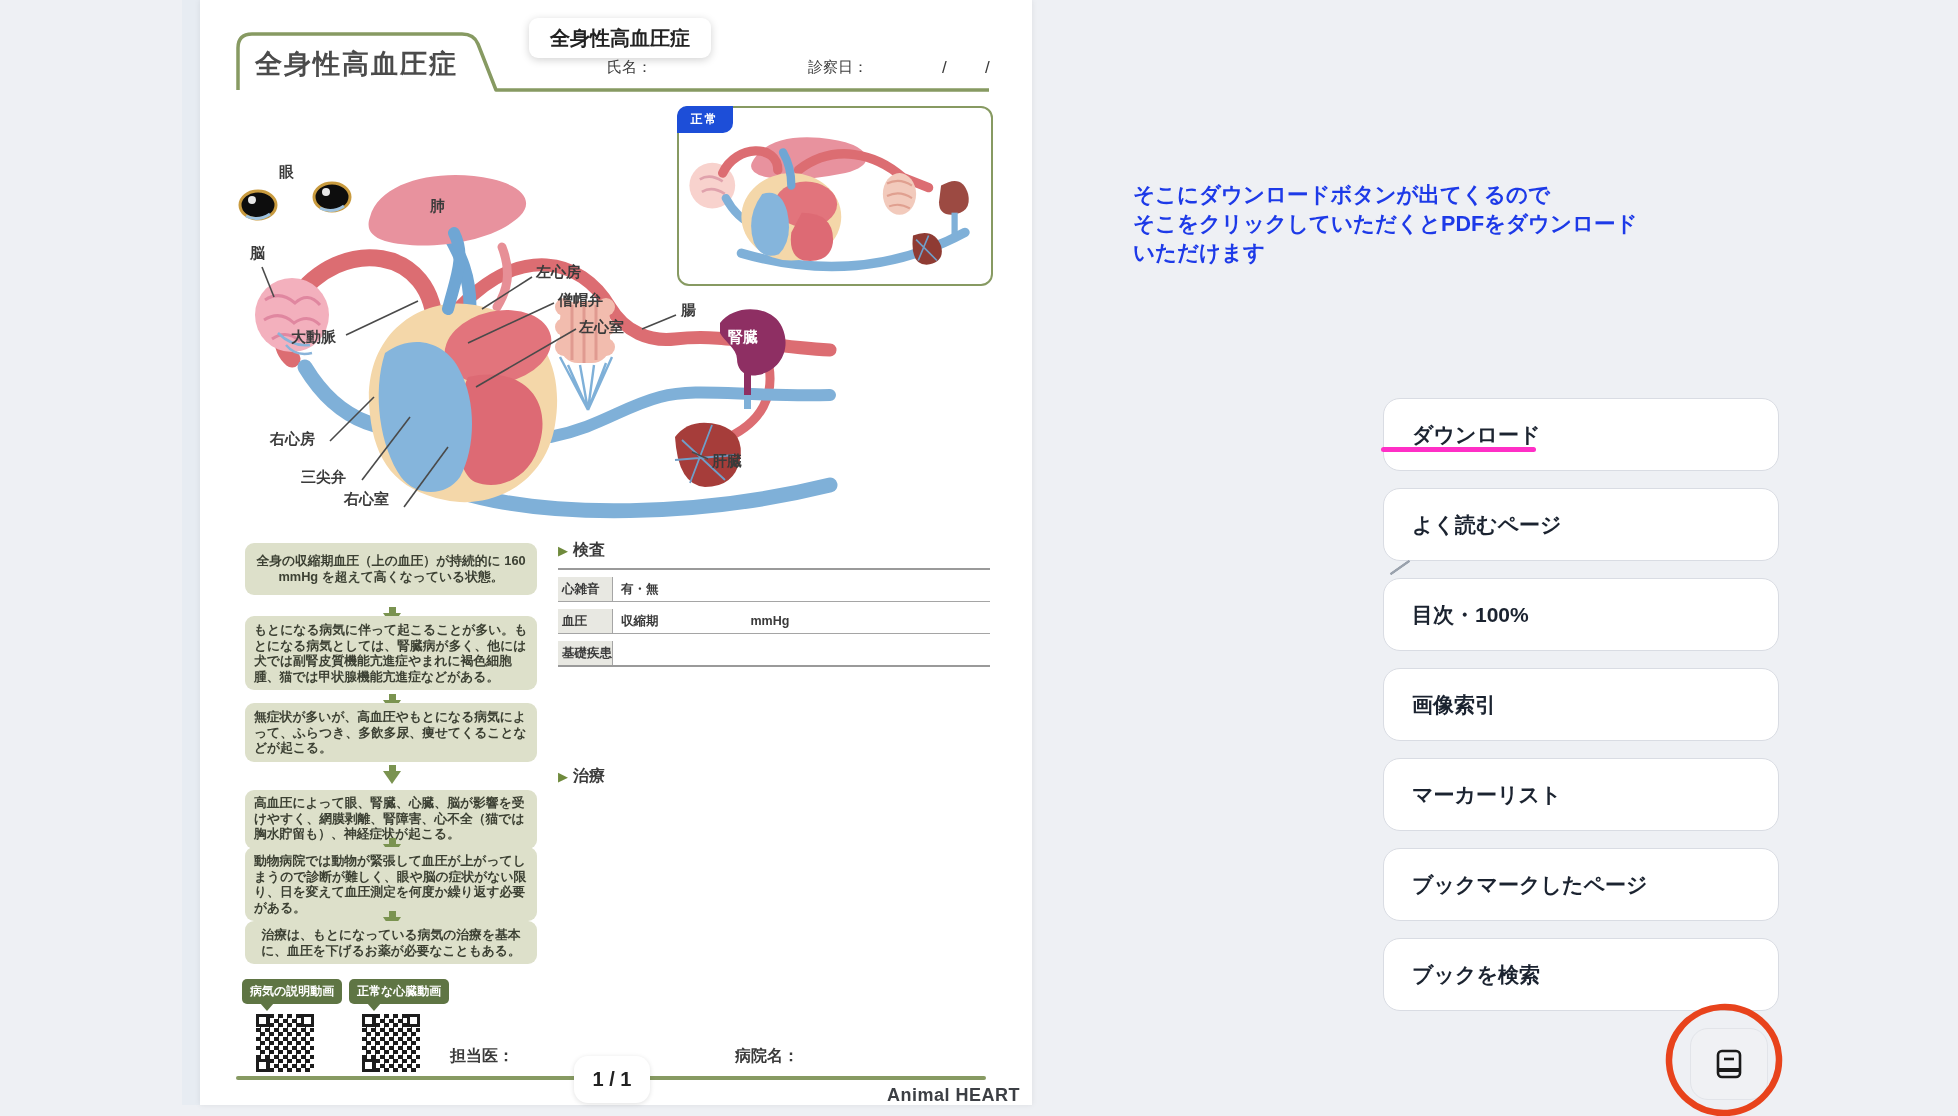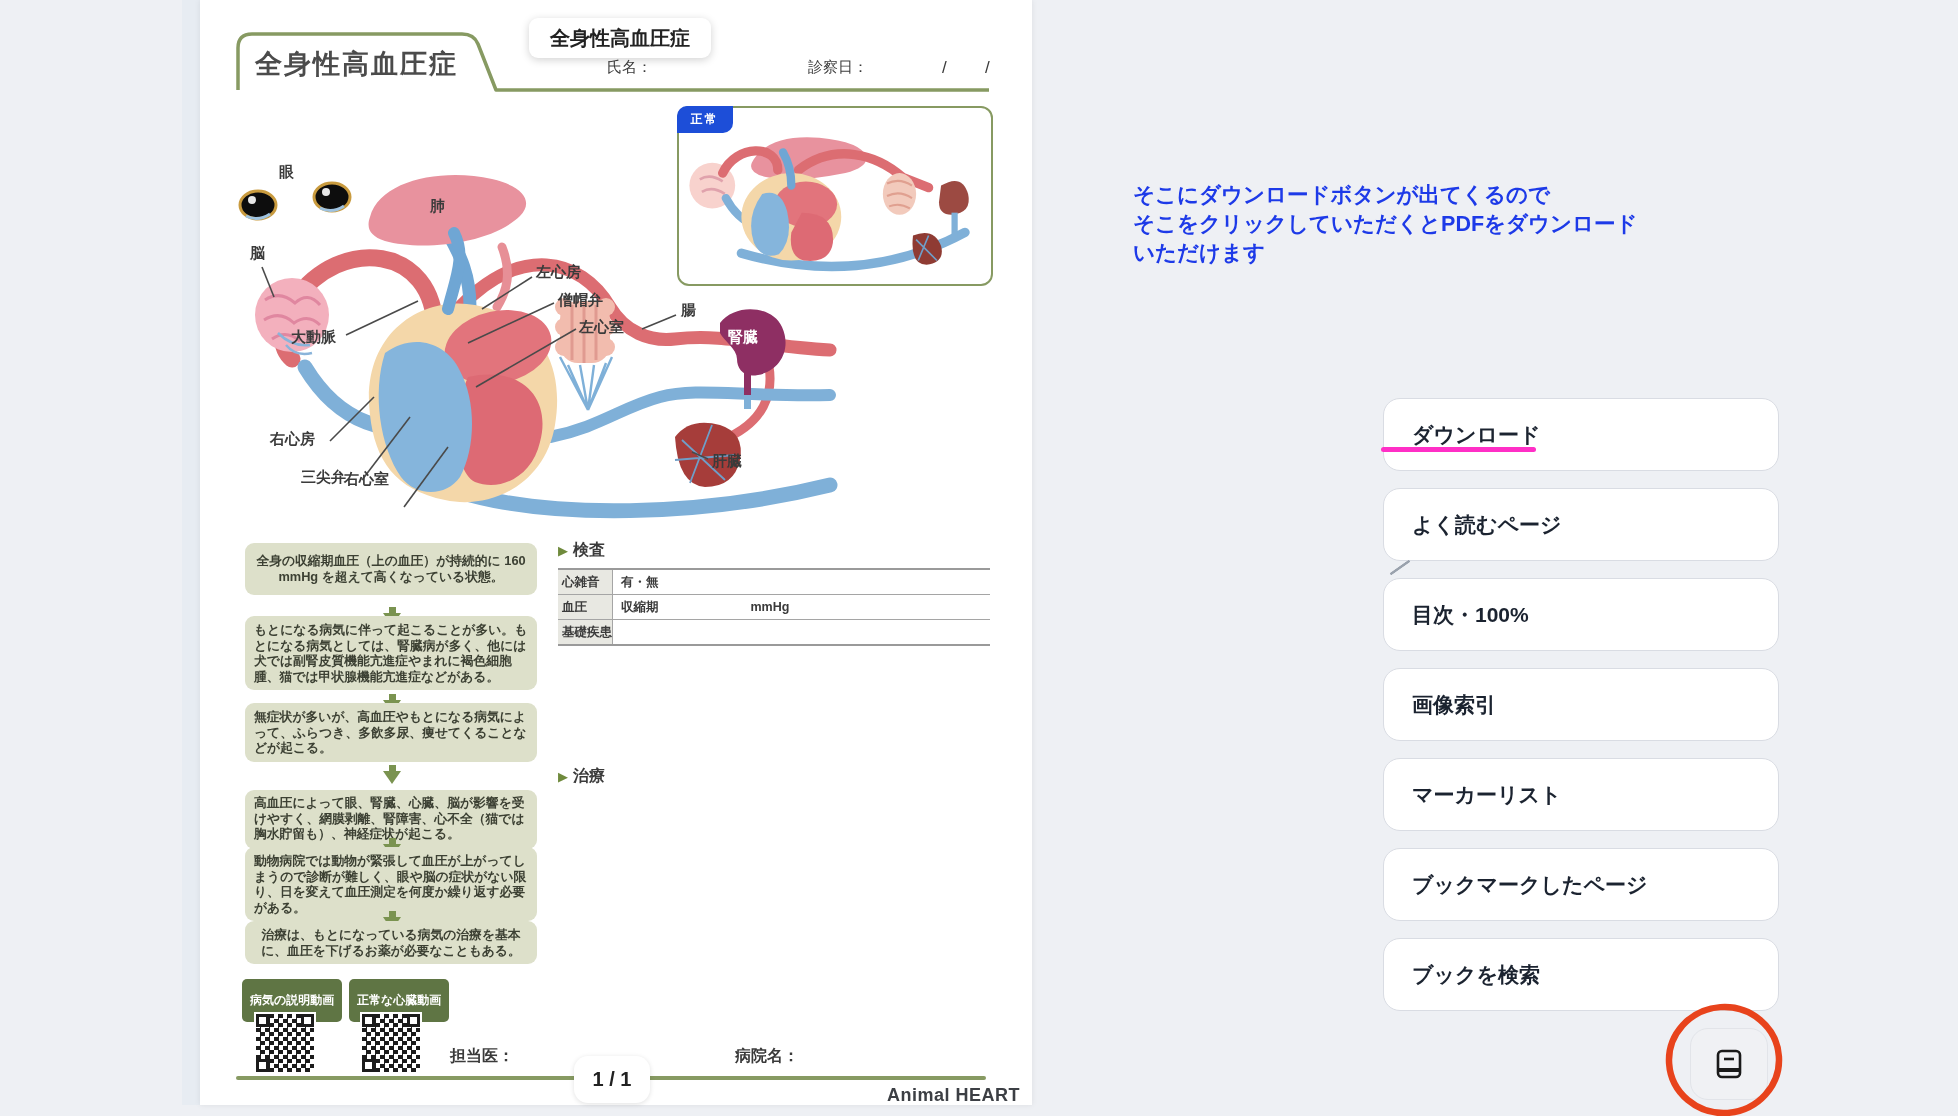--- a/index.html
+++ b/index.html
@@ -26,28 +26,28 @@
   
   .fbox{position:absolute;left:45px;width:292px;background:#dde0ca;border-radius:9px;color:#3c4033;
     font-size:12.8px;line-height:15.6px;padding:6px 9px;box-sizing:border-box;font-weight:600;}
   .fbox.center{text-align:center;}
   .farrow{position:absolute;left:183px;width:0;height:0;border-left:9px solid transparent;border-right:9px solid transparent;border-top:13px solid #7a9350;}
   .farrow::before{content:"";position:absolute;left:-3.5px;top:-19px;width:7px;height:8px;background:#7a9350;}
   
   .sec-head{position:absolute;font-size:16px;font-weight:bold;color:#3b3b3b;}
   .sec-head .tri{color:#6f8a3c;font-size:13px;margin-right:5px;}
   .extable{position:absolute;left:358px;top:568px;width:432px;border-top:2px solid #9a9a9a;border-bottom:2px solid #9a9a9a;}
-  .exrow{display:flex;border-bottom:1.5px solid #a5a5a5;height:24px;align-items:center;font-size:12.5px;}
+  .exrow{display:flex;border-bottom:1.5px solid #a5a5a5;height:24px;align-items:center;font-size:12.5px;margin-top:7px;}
   .exrow:last-child{border-bottom:none;}
   .exlabel{width:55px;background:#e8e8e2;border-right:1.5px solid #a5a5a5;height:100%;display:flex;align-items:center;padding-left:4px;box-sizing:border-box;font-weight:600;}
   .exval{padding-left:8px;font-weight:600;display:flex;align-items:center;}
   .exunit{margin-left:92px;font-weight:600;}
   
   .vtag{position:absolute;background:#5f7544;color:#fff;font-size:12px;font-weight:bold;border-radius:5px;
-    padding:13px 8px;white-space:nowrap;}
+    padding:4px 8px;white-space:nowrap;}
   .vtag::after{content:"";position:absolute;left:18px;bottom:-7px;border-left:7px solid transparent;border-right:7px solid transparent;border-top:8px solid #5f7544;}
   .qr{position:absolute;width:58px;height:58px;background:repeating-conic-gradient(#1c1c1c 0% 25%,#ffffff 0% 50%) 0 0/9px 9px;border:2px solid #fff;}
   .qr .f{position:absolute;width:13px;height:13px;border:3px solid #1c1c1c;background:#fff;box-sizing:border-box;}
   .qr .f.tl{left:0;top:0}.qr .f.tr{right:0;top:0}.qr .f.bl{left:0;bottom:0}
   .footline{position:absolute;left:36px;top:1076px;width:750px;height:4px;background:#879a62;border-radius:2px;}
   .pagebubble{position:absolute;left:374px;top:1056px;width:76px;height:47px;background:#fff;border-radius:14px;
     box-shadow:0 1px 5px rgba(0,0,0,.12);display:flex;align-items:center;justify-content:center;
     font-size:20px;font-weight:bold;color:#222;}
   .ftext{position:absolute;font-size:16px;font-weight:600;color:#3a3a3a;}
   .logo{position:absolute;left:687px;top:1085px;font-size:18px;font-weight:bold;color:#3c3f44;letter-spacing:.5px;font-stretch:condensed;}
@@ -176,21 +176,21 @@
   <div class="dlabel" style="left:230px;top:197px;">肺</div>
   <div class="dlabel" style="left:50px;top:244px;">脳</div>
   <div class="dlabel" style="left:91px;top:328px;">大動脈</div>
   <div class="dlabel" style="left:336px;top:263px;">左心房</div>
   <div class="dlabel" style="left:358px;top:291px;">僧帽弁</div>
   <div class="dlabel" style="left:379px;top:318px;">左心室</div>
   <div class="dlabel" style="left:481px;top:301px;">腸</div>
   <div class="dlabel white" style="left:528px;top:328px;">腎臓</div>
   <div class="dlabel" style="left:70px;top:430px;">右心房</div>
   <div class="dlabel" style="left:101px;top:468px;">三尖弁</div>
-  <div class="dlabel" style="left:144px;top:470px;">右心室</div>
+  <div class="dlabel" style="left:144px;top:490px;">右心室</div>
   <div class="dlabel" style="left:512px;top:452px;">肝臓</div>
 
   <div class="fbox center" style="top:543px;height:52px;display:flex;align-items:center;justify-content:center;">全身の収縮期血圧（上の血圧）が持続的に 160 mmHg を超えて高くなっている状態。</div>
   <div class="farrow" style="top:613px;"></div>
   <div class="fbox" style="top:616px;">もとになる病気に伴って起こることが多い。もとになる病気としては、腎臓病が多く、他には犬では副腎皮質機能亢進症やまれに褐色細胞腫、猫では甲状腺機能亢進症などがある。</div>
   <div class="farrow" style="top:700px;"></div>
   <div class="fbox" style="top:703px;">無症状が多いが、高血圧やもとになる病気によって、ふらつき、多飲多尿、痩せてくることなどが起こる。</div>
   <div class="farrow" style="top:771px;"></div>
   <div class="fbox" style="top:790px;font-family:Liberation Mono, monospace;">高血圧によって眼、腎臓、心臓、脳が影響を受けやすく、網膜剥離、腎障害、心不全（猫では胸水貯留も）、神経症状が起こる。</div>
   <div class="farrow" style="top:844px;"></div>

